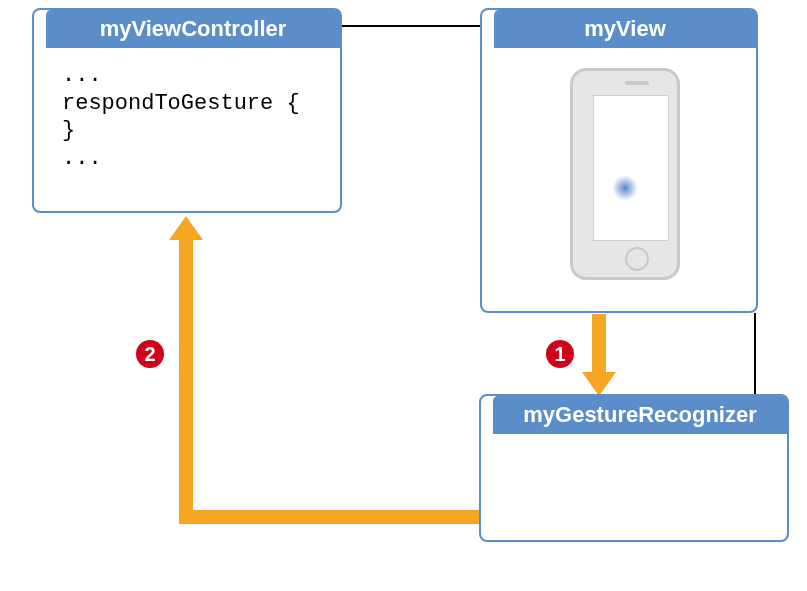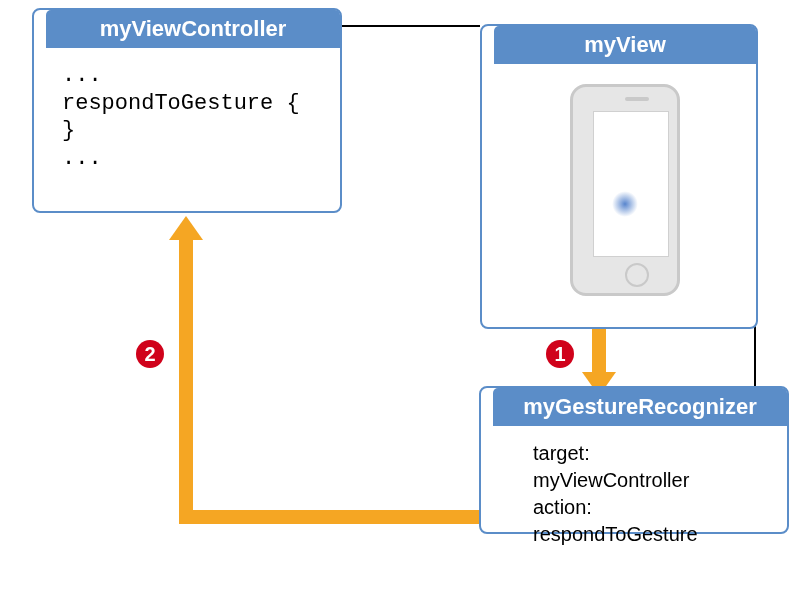--- a/index.html
+++ b/index.html
@@ -36,22 +36,22 @@
   .code-body {
     font-family: "Courier New", Courier, monospace;
     font-size: 22px;
     line-height: 1.25;
     white-space: pre;
   }
   .kv { font-size: 20px; line-height: 1.35; }
 
   
   #box-vc   { left: 8px;  top: 8px;   width: 310px; height: 205px; }
-  #box-view { left: 456px; top: 24px;  width: 278px; height: 305px; }
-  #box-gr   { left: 455px; top: 386px; width: 310px; height: 148px; }
+  #box-view { left: 456px; top: 8px;  width: 278px; height: 305px; }
+  #box-gr   { left: 455px; top: 394px; width: 310px; height: 148px; }
 
   
   .line { position: absolute; background: #000; }
   #line-vc-view { top: 25px; left: 318px; width: 138px; height: 2px; } 
   #line-view-gr { top: 313px; left: 730px; width: 2px; height: 94px; } 
 
   
   .arrow-stem { position: absolute; background: #f5a623; }
   .arrow-head {
     position: absolute;
@@ -160,28 +160,16 @@
       <div class="screen">
         <div class="touch"></div>
       </div>
       <div class="home"></div>
     </div>
   </div>
 </div>
 
 <div class="box" id="box-gr">
   <div class="box-header">myGestureRecognizer</div>
-  <div class="box-body kv">
-    <div>
-      <span>target:</span>
-      <span> </span>
-      <span>myViewController</span>
-    </div>
-    <div>
-      <span>action:</span>
-      <span> </span>
-      <span>respondToGesture</span>
-    </div>
-  </div>
 </div>
 
 <div class="badge" id="badge1">1</div>
 <div class="badge" id="badge2">2</div>
 
 </body></html>

